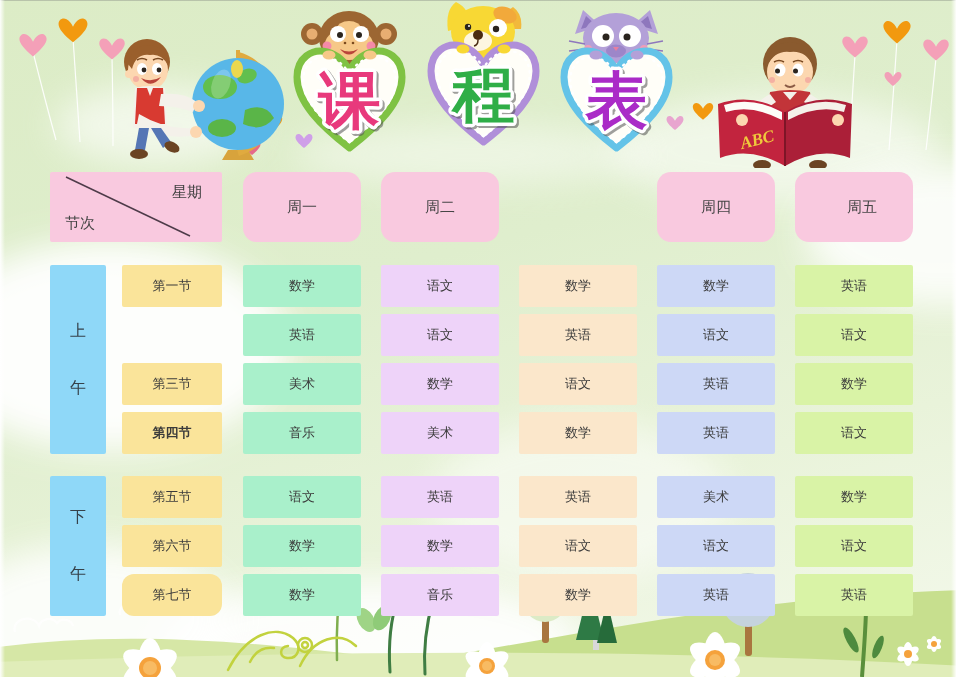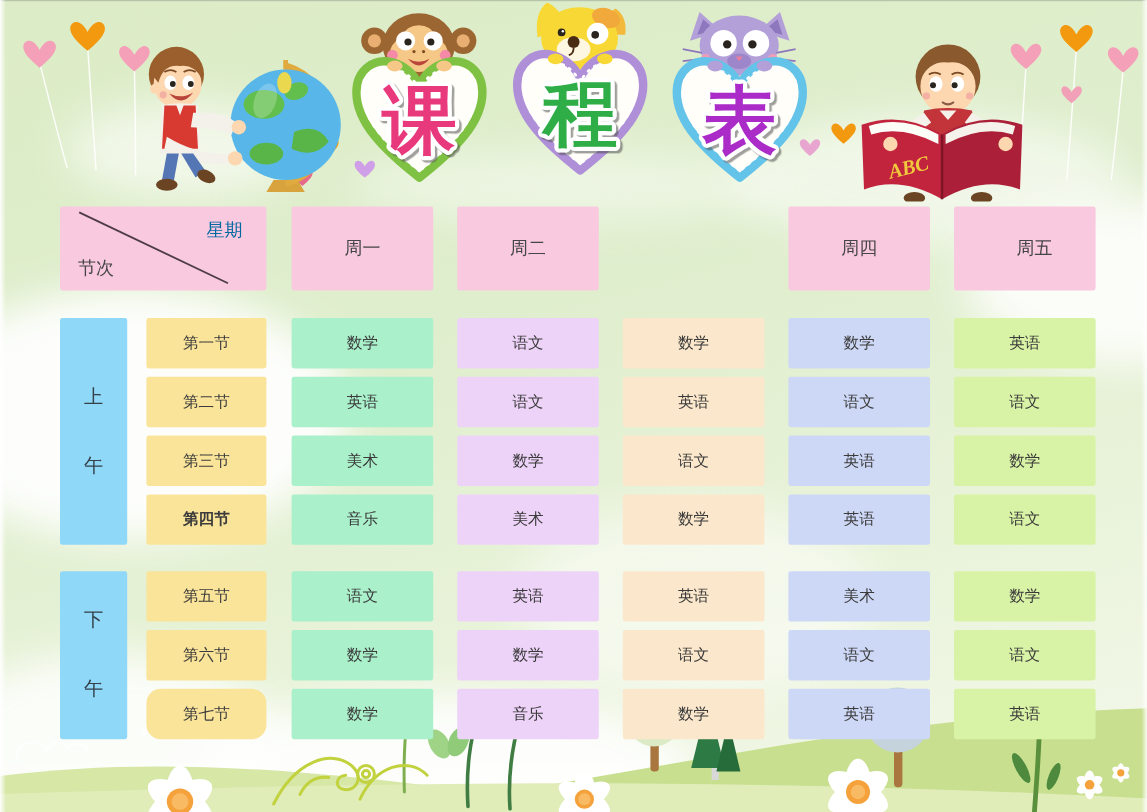--- a/index.html
+++ b/index.html
@@ -20,24 +20,24 @@
   #schedule-grid{
     position:absolute;left:50px;top:172px;display:grid;
     grid-template-columns:56px 16px 100px 21px 118px 20px 118px 20px 118px 20px 118px 20px 118px;
     grid-template-rows:70px 23px 42px 7px 42px 7px 42px 7px 42px 22px 42px 7px 42px 7px 42px;
   }
   .cell{
     display:flex;align-items:center;justify-content:center;
     font-family:"Liberation Serif","DejaVu Serif",serif;
     font-size:13px;color:#3b3b3b;border-radius:2px;
   }
-  .day-header{font-size:15px;color:#464646;}
+  .day-header{font-size:15px;color:#464646;border-radius:14px;}
   .corner-cell{position:relative;grid-column:1 / 4;grid-row:1;border-radius:2px;}
   .corner-cell svg{position:absolute;left:0;top:0;}
-  .corner-week{position:absolute;right:20px;top:11px;font-size:15px;color:#0369a1;font-family:"Liberation Serif","DejaVu Serif",serif;}
+  .corner-week{position:absolute;right:20px;top:11px;font-size:15px;color:#404040;font-family:"Liberation Serif","DejaVu Serif",serif;}
   .corner-period{position:absolute;left:15px;bottom:9px;font-size:15px;color:#464646;font-family:Liberation Sans, sans-serif;}
   .group-cell{flex-direction:column;gap:36px;font-size:16px;color:#35414a;}
 </style>
 </head>
 <body>
 
 <div class="stage">
 
   <div class="cloud" style="left:-70px;top:240px;width:360px;height:210px;opacity:.95"></div>
   <div class="cloud" style="left:55px;top:85px;width:200px;height:80px;opacity:.6"></div>
@@ -350,21 +350,20 @@
       <div class="cell group-cell" style="grid-area: 3 / 1 / span 7; background: rgb(143, 216, 248);">
         <span>上</span>
         <span>午</span>
       </div>
       <div class="cell" style="grid-area: 3 / 3; background: rgb(250, 228, 154);">第一节</div>
       <div class="cell" style="grid-area: 3 / 5; background: rgb(169, 240, 203);">数学</div>
       <div class="cell" style="grid-area: 3 / 7; background: rgb(238, 211, 249);">语文</div>
       <div class="cell" style="grid-area: 3 / 9; background: rgb(251, 231, 203);">数学</div>
       <div class="cell" style="grid-area: 3 / 11; background: rgb(205, 216, 246);">数学</div>
       <div class="cell" style="grid-area: 3 / 13; background: rgb(217, 243, 166);">英语</div>
-      <div class="cell" style="grid-area: 5 / 3; background: rgb(250, 228, 154);">第二节</div>
       <div class="cell" style="grid-area: 5 / 5; background: rgb(169, 240, 203);">英语</div>
       <div class="cell" style="grid-area: 5 / 7; background: rgb(238, 211, 249);">语文</div>
       <div class="cell" style="grid-area: 5 / 9; background: rgb(251, 231, 203);">英语</div>
       <div class="cell" style="grid-area: 5 / 11; background: rgb(205, 216, 246);">语文</div>
       <div class="cell" style="grid-area: 5 / 13; background: rgb(217, 243, 166);">语文</div>
       <div class="cell" style="grid-area: 7 / 3; background: rgb(250, 228, 154);">第三节</div>
       <div class="cell" style="grid-area: 7 / 5; background: rgb(169, 240, 203);">美术</div>
       <div class="cell" style="grid-area: 7 / 7; background: rgb(238, 211, 249);">数学</div>
       <div class="cell" style="grid-area: 7 / 9; background: rgb(251, 231, 203);">语文</div>
       <div class="cell" style="grid-area: 7 / 11; background: rgb(205, 216, 246);">英语</div>

